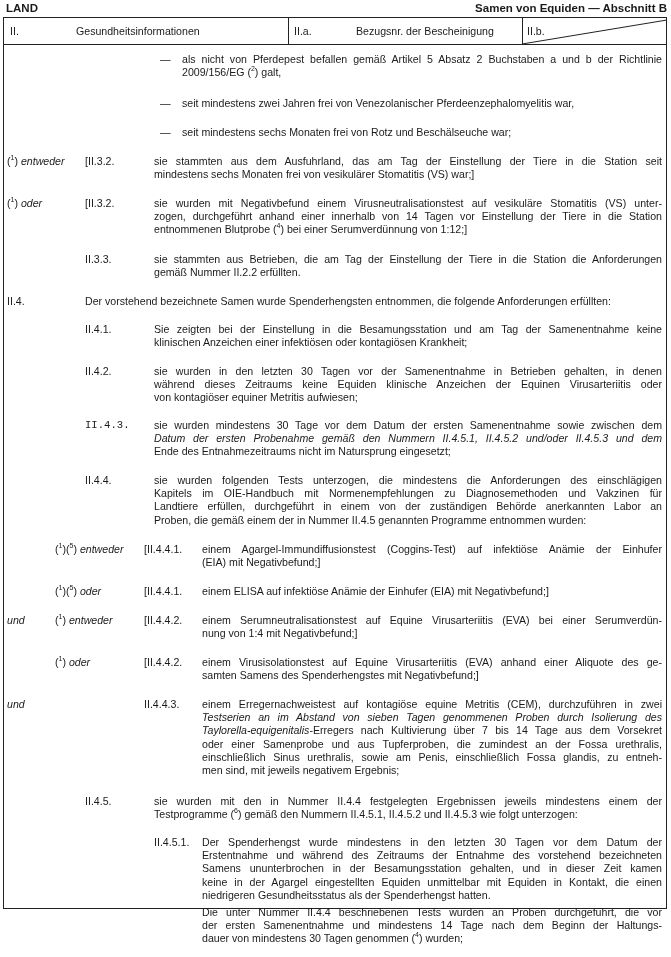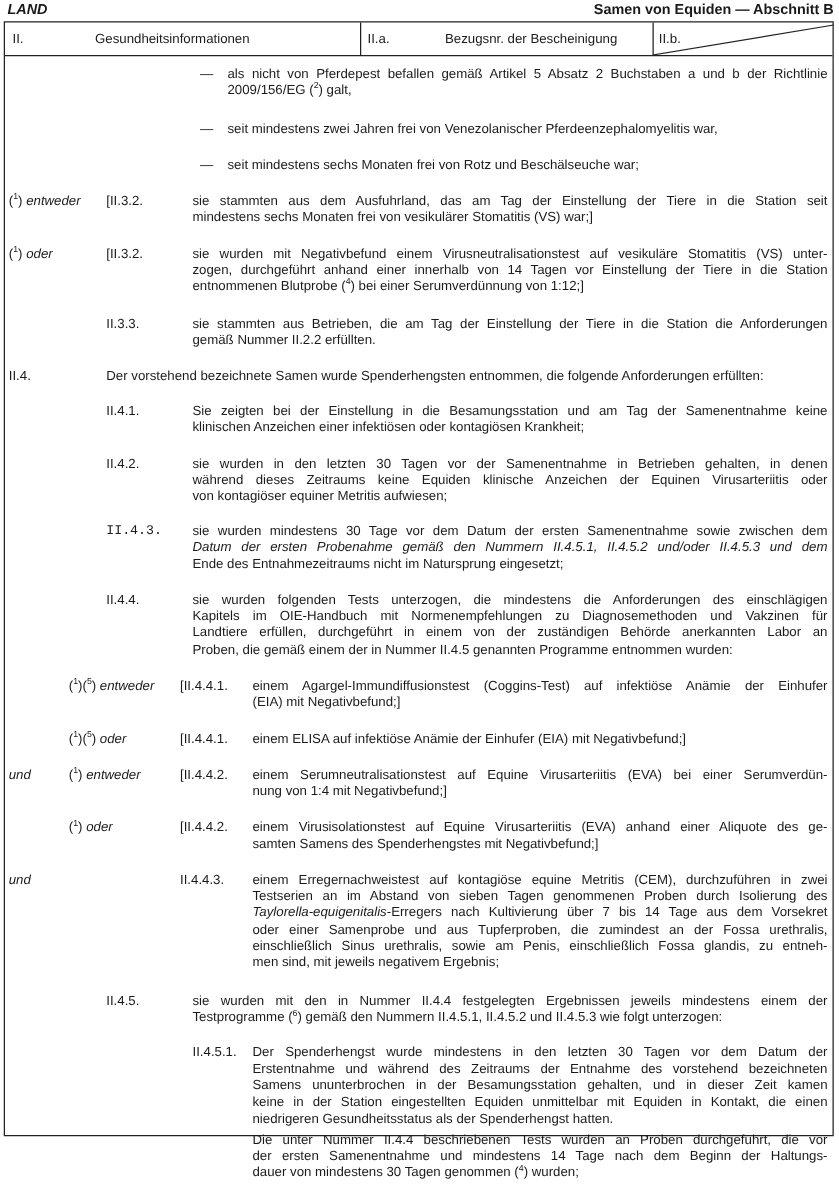--- a/index.html
+++ b/index.html
@@ -2,21 +2,21 @@
 <html><head>
 <meta charset="utf-8">
 <style>
   html, body { margin: 0; padding: 0; background: #ffffff; }
   body {
     width: 671px; height: 957px; position: relative; overflow: hidden;
     font-family: "Liberation Sans", sans-serif; color: #1a1a1a;
     font-size: 10.6px; line-height: 13.2px;
   }
   .topline { position: absolute; left: 6px; right: 4px; top: 2px; height: 14px; font-weight: bold; font-size: 11.5px; }
-  .topline .left { position: absolute; left: 0; top: 0; font-style: italic; }
+  .topline .left { position: absolute; left: 0; top: 0; }
   .topline .right { position: absolute; right: 0; top: 0; }
 
   .frame { position: absolute; left: 3px; top: 17px; width: 664px; height: 892px; border: 1px solid #222; box-sizing: border-box; }
   .hdr { position: absolute; left: 0; top: 0; width: 100%; height: 26px; border-bottom: 1px solid #222; }
   .hdr .cell { position: absolute; top: 0; height: 26px; line-height: 26px; }
   .vline { position: absolute; top: 0; width: 1px; height: 26px; background: #222; }
   .diag { position: absolute; left: 518px; top: 0; width: 145px; height: 26px; }
 
   .abs { position: absolute; }
   .txt { text-align: justify; }
@@ -133,38 +133,38 @@
   <div class="abs" style="left:144px;top:656px;">[II.4.4.2.</div>
   <div class="abs txt" style="left:202px;top:656px;width:460px;">
     <div style="text-align-last: justify; text-align: justify;">einem Virusisolationstest auf Equine Virusarteriitis (EVA) anhand einer Aliquote des ge-</div>
       <div style="text-align-last: left; text-align: justify;">samten Samens des Spenderhengstes mit Negativbefund;]</div>
   </div>
 
   <div class="abs" style="left:7px;top:698px;"><i>und</i></div>
   <div class="abs" style="left:144px;top:698px;">II.4.4.3.</div>
   <div class="abs txt" style="left:202px;top:698px;width:460px;">
     <div style="text-align-last: justify; text-align: justify;">einem Erregernachweistest auf kontagiöse equine Metritis (CEM), durchzuführen in zwei</div>
-      <div style="text-align-last: justify; text-align: justify;">Testserien an im Abstand von sieben Tagen genommenen Proben durch Isolierung des</div>
+      <div style="text-align-last: justify; text-align: justify; font-style: italic;">Testserien an im Abstand von sieben Tagen genommenen Proben durch Isolierung des</div>
     <div style="text-align-last: justify; text-align: justify;"><i>Taylorella-equigenitalis</i><span>-Erregers nach Kultivierung über 7 bis 14 Tage aus dem Vorsekret</span></div>
     <div style="text-align-last: justify; text-align: justify;">oder einer Samenprobe und aus Tupferproben, die zumindest an der Fossa urethralis,</div>
       <div style="text-align-last: justify; text-align: justify;">einschließlich Sinus urethralis, sowie am Penis, einschließlich Fossa glandis, zu entneh-</div>
       <div style="text-align-last: left; text-align: justify;">men sind, mit jeweils negativem Ergebnis;</div>
   </div>
 
   <div class="abs" style="left:85px;top:795px;">II.4.5.</div>
   <div class="abs txt" style="left:154px;top:795px;width:508px;">
     <div style="text-align-last: justify; text-align: justify;">sie wurden mit den in Nummer II.4.4 festgelegten Ergebnissen jeweils mindestens einem der</div>
     <div style="text-align-last: left; text-align: justify;"><span>Testprogramme (</span><sup>6</sup><span>) gemäß den Nummern II.4.5.1, II.4.5.2 und II.4.5.3 wie folgt unterzogen:</span></div>
   </div>
 
   <div class="abs" style="left:154px;top:836px;">II.4.5.1.</div>
   <div class="abs txt" style="left:202px;top:836px;width:460px;">
     <div style="text-align-last: justify; text-align: justify;">Der Spenderhengst wurde mindestens in den letzten 30 Tagen vor dem Datum der</div>
       <div style="text-align-last: justify; text-align: justify;">Erstentnahme und während des Zeitraums der Entnahme des vorstehend bezeichneten</div>
       <div style="text-align-last: justify; text-align: justify;">Samens ununterbrochen in der Besamungsstation gehalten, und in dieser Zeit kamen</div>
-      <div style="text-align-last: justify; text-align: justify;">keine in der Station eingestellten Equiden unmittelbar mit Equiden in Kontakt, die einen</div>
+      <div style="text-align-last: justify; text-align: justify;">keine in der Agargel eingestellten Equiden unmittelbar mit Equiden in Kontakt, die einen</div>
       <div style="text-align-last: left; text-align: justify;">niedrigeren Gesundheitsstatus als der Spenderhengst hatten.</div>
     <div style="height: 4px; text-align-last: justify; text-align: justify;"></div>
     <div style="text-align-last: justify; text-align: justify;">Die unter Nummer II.4.4 beschriebenen Tests wurden an Proben durchgeführt, die vor</div>
       <div style="text-align-last: justify; text-align: justify;">der ersten Samenentnahme und mindestens 14 Tage nach dem Beginn der Haltungs-</div>
     <div style="text-align-last: left; text-align: justify;"><span>dauer von mindestens 30 Tagen genommen (</span><sup>4</sup><span>) wurden;</span></div>
   </div>
 </div>
 
 </body></html>

